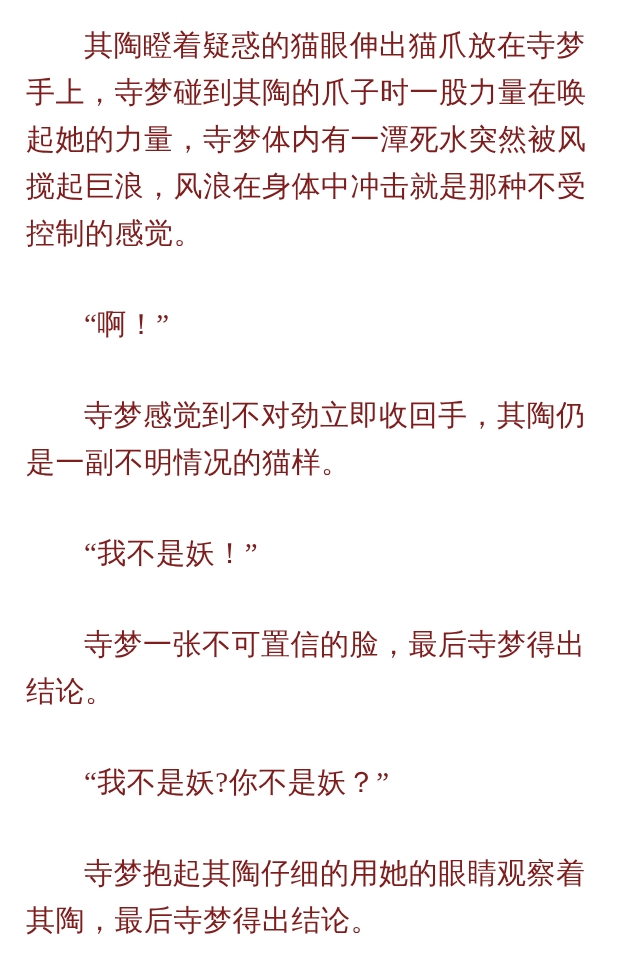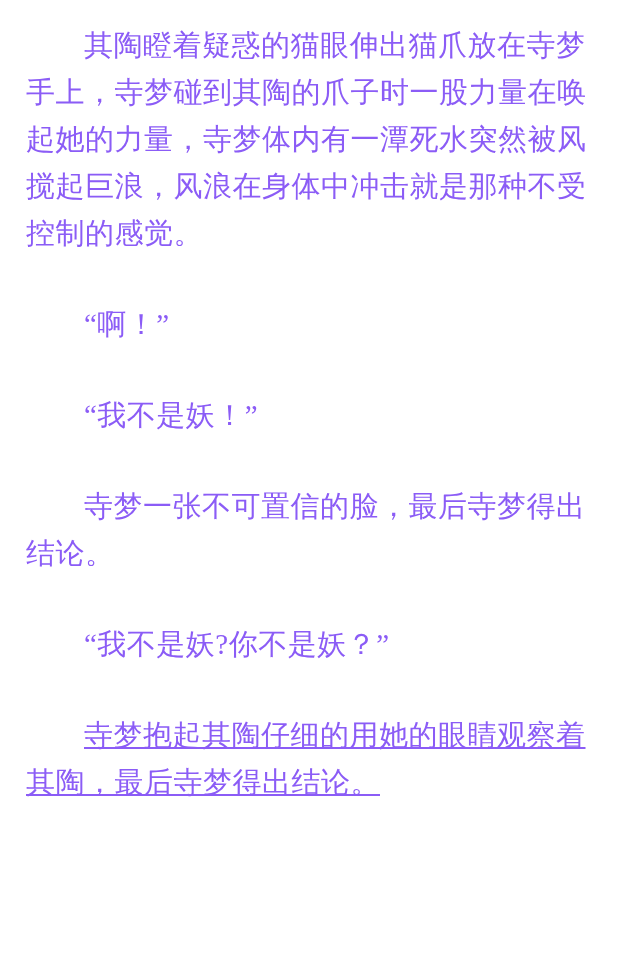--- a/index.html
+++ b/index.html
@@ -20,32 +20,32 @@
     height: 967px;
     padding: 22px 26px 0 26px;
     background: #ffffff;
   }
   .para {
     font-size: 29px;
     line-height: 47px;
     letter-spacing: 0.5px;
     text-indent: 58px;
     margin: 0 0 44px 0;
-    color: #8b5cf6;
+    color: #7f1d1d;
     text-align: left;
     word-break: break-all;
   }
   .para.last {
     margin-bottom: 13px;
-    text-decoration: underline;
   }
 </style>
 </head>
 <body>
 
 <div class="page">
   <p class="para">其陶瞪着疑惑的猫眼伸出猫爪放在寺梦手上，寺梦碰到其陶的爪子时一股力量在唤起她的力量，寺梦体内有一潭死水突然被风搅起巨浪，风浪在身体中冲击就是那种不受控制的感觉。</p>
   <p class="para">“啊！”</p>
+  <p class="para">寺梦感觉到不对劲立即收回手，其陶仍是一副不明情况的猫样。</p>
   <p class="para">“我不是妖！”</p>
   <p class="para">寺梦一张不可置信的脸，最后寺梦得出结论。</p>
   <p class="para">“我不是妖?你不是妖？”</p>
   <p class="para last">寺梦抱起其陶仔细的用她的眼睛观察着其陶，最后寺梦得出结论。</p>
 </div>
 
 </body></html>

